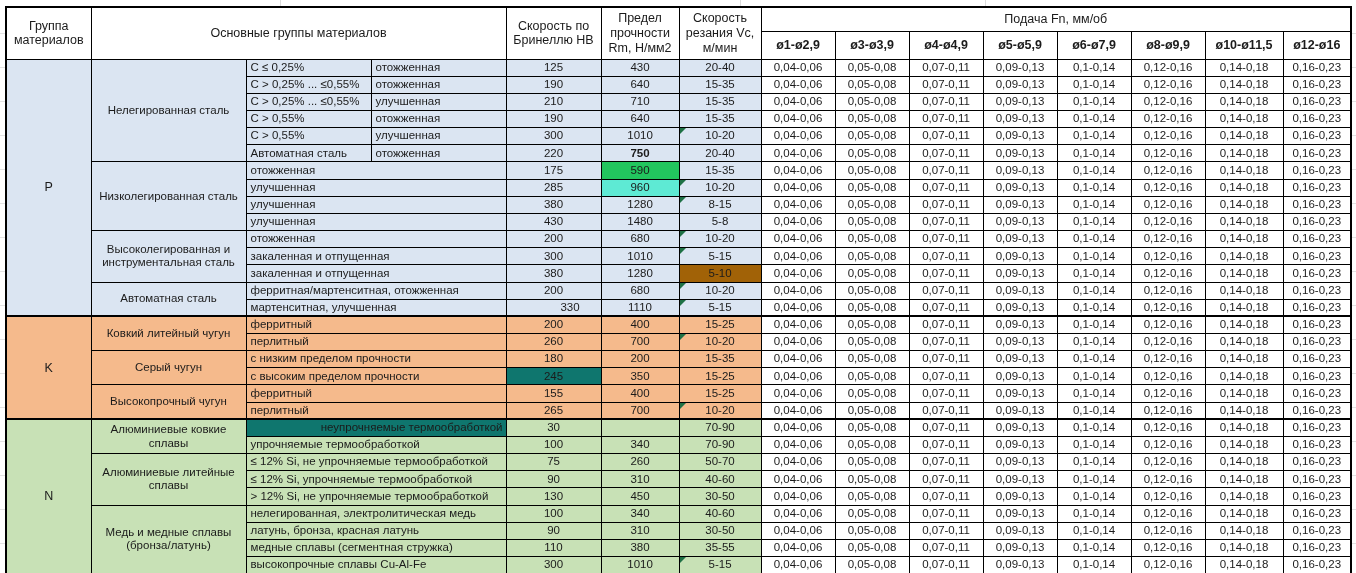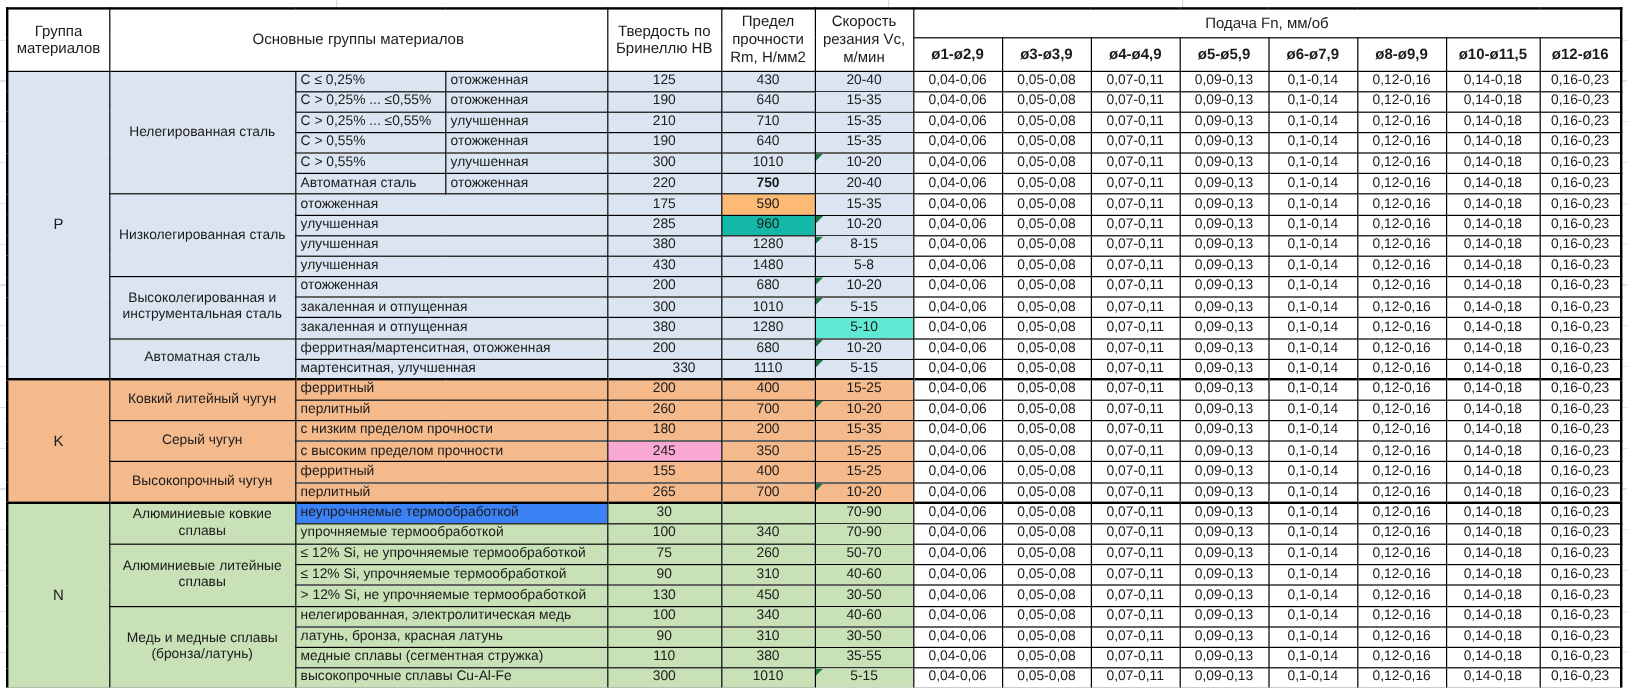--- a/index.html
+++ b/index.html
@@ -83,21 +83,21 @@
       <col style="width:74px">
     <col style="width:74px">
       <col style="width:74px">
       <col style="width:78px">
       <col style="width:68px">
   </colgroup>
   <thead>
     <tr class="h1">
       <th rowspan="2">Группа материалов</th>
       <th rowspan="2" colspan="3">Основные группы материалов</th>
-      <th rowspan="2">Твердость по Бринеллю HB</th>
+      <th rowspan="2">Скорость по Бринеллю HB</th>
       <th rowspan="2">Предел прочности Rm, Н/мм2</th>
       <th rowspan="2">Скорость резания Vc, м/мин</th>
       <th colspan="8">Подача Fn, мм/об</th>
     </tr>
     <tr class="h2">
       <th class="fc">ø1-ø2,9</th>
       <th class="fc">ø3-ø3,9</th>
       <th class="fc">ø4-ø4,9</th>
       <th class="fc">ø5-ø5,9</th>
       <th class="fc">ø6-ø7,9</th>
@@ -196,35 +196,35 @@
         <td class="feed">0,09-0,13</td>
         <td class="feed">0,1-0,14</td>
         <td class="feed">0,12-0,16</td>
         <td class="feed">0,14-0,18</td>
         <td class="feed">0,16-0,23</td>
       </tr>
       <tr>
         <td class="family" rowspan="4" style="background: rgb(219, 229, 242);">Низколегированная сталь</td>
         <td class="sub" colspan="2" style="background: rgb(219, 229, 242);">отожженная</td>
         <td class="num" style="background: rgb(219, 229, 242);">175</td>
-        <td class="num" style="background: #fdba74;">590</td>
+        <td class="num" style="background: #22c55e;">590</td>
         <td class="num vc" style="background: rgb(219, 229, 242);">15-35</td>
         <td class="feed">0,04-0,06</td>
         <td class="feed">0,05-0,08</td>
         <td class="feed">0,07-0,11</td>
         <td class="feed">0,09-0,13</td>
         <td class="feed">0,1-0,14</td>
         <td class="feed">0,12-0,16</td>
         <td class="feed">0,14-0,18</td>
         <td class="feed">0,16-0,23</td>
       </tr>
       <tr>
         <td class="sub" colspan="2" style="background: rgb(219, 229, 242);">улучшенная</td>
         <td class="num" style="background: rgb(219, 229, 242);">285</td>
-        <td class="num" style="background: #14b8a6;">960</td>
+        <td class="num" style="background: #5eead4;">960</td>
         <td class="num vc" style="background: rgb(219, 229, 242);">10-20<i class="tri"></i></td>
         <td class="feed">0,04-0,06</td>
         <td class="feed">0,05-0,08</td>
         <td class="feed">0,07-0,11</td>
         <td class="feed">0,09-0,13</td>
         <td class="feed">0,1-0,14</td>
         <td class="feed">0,12-0,16</td>
         <td class="feed">0,14-0,18</td>
         <td class="feed">0,16-0,23</td>
       </tr>
@@ -282,21 +282,21 @@
         <td class="feed">0,09-0,13</td>
         <td class="feed">0,1-0,14</td>
         <td class="feed">0,12-0,16</td>
         <td class="feed">0,14-0,18</td>
         <td class="feed">0,16-0,23</td>
       </tr>
       <tr>
         <td class="sub" colspan="2" style="background: rgb(219, 229, 242);">закаленная и отпущенная</td>
         <td class="num" style="background: rgb(219, 229, 242);">380</td>
         <td class="num" style="background: rgb(219, 229, 242);">1280</td>
-        <td class="num vc" style="background: #5eead4;">5-10</td>
+        <td class="num vc" style="background: #a16207;">5-10</td>
         <td class="feed">0,04-0,06</td>
         <td class="feed">0,05-0,08</td>
         <td class="feed">0,07-0,11</td>
         <td class="feed">0,09-0,13</td>
         <td class="feed">0,1-0,14</td>
         <td class="feed">0,12-0,16</td>
         <td class="feed">0,14-0,18</td>
         <td class="feed">0,16-0,23</td>
       </tr>
       <tr>
@@ -368,21 +368,21 @@
         <td class="feed">0,05-0,08</td>
         <td class="feed">0,07-0,11</td>
         <td class="feed">0,09-0,13</td>
         <td class="feed">0,1-0,14</td>
         <td class="feed">0,12-0,16</td>
         <td class="feed">0,14-0,18</td>
         <td class="feed">0,16-0,23</td>
       </tr>
       <tr>
         <td class="sub" colspan="2" style="background: rgb(245, 186, 140);">с высоким пределом прочности</td>
-        <td class="num" style="background: #f9a8d4;">245</td>
+        <td class="num" style="background: #0f766e;">245</td>
         <td class="num" style="background: rgb(245, 186, 140);">350</td>
         <td class="num vc" style="background: rgb(245, 186, 140);">15-25</td>
         <td class="feed">0,04-0,06</td>
         <td class="feed">0,05-0,08</td>
         <td class="feed">0,07-0,11</td>
         <td class="feed">0,09-0,13</td>
         <td class="feed">0,1-0,14</td>
         <td class="feed">0,12-0,16</td>
         <td class="feed">0,14-0,18</td>
         <td class="feed">0,16-0,23</td>
@@ -412,21 +412,21 @@
         <td class="feed">0,07-0,11</td>
         <td class="feed">0,09-0,13</td>
         <td class="feed">0,1-0,14</td>
         <td class="feed">0,12-0,16</td>
         <td class="feed">0,14-0,18</td>
         <td class="feed">0,16-0,23</td>
       </tr>
       <tr class="gtop">
         <td class="gcode" rowspan="9" style="background: rgb(200, 225, 182);">N</td>
         <td class="family" rowspan="2" style="background: rgb(200, 225, 182);">Алюминиевые ковкие сплавы</td>
-        <td class="sub" colspan="2" style="background: #3b82f6;">неупрочняемые термообработкой</td>
+        <td class="sub" colspan="2" style="background: #0f766e; text-align: right;">неупрочняемые термообработкой</td>
         <td class="num" style="background: rgb(200, 225, 182);">30</td>
         <td class="num" style="background: rgb(200, 225, 182);"></td>
         <td class="num vc" style="background: rgb(200, 225, 182);">70-90</td>
         <td class="feed">0,04-0,06</td>
         <td class="feed">0,05-0,08</td>
         <td class="feed">0,07-0,11</td>
         <td class="feed">0,09-0,13</td>
         <td class="feed">0,1-0,14</td>
         <td class="feed">0,12-0,16</td>
         <td class="feed">0,14-0,18</td>

